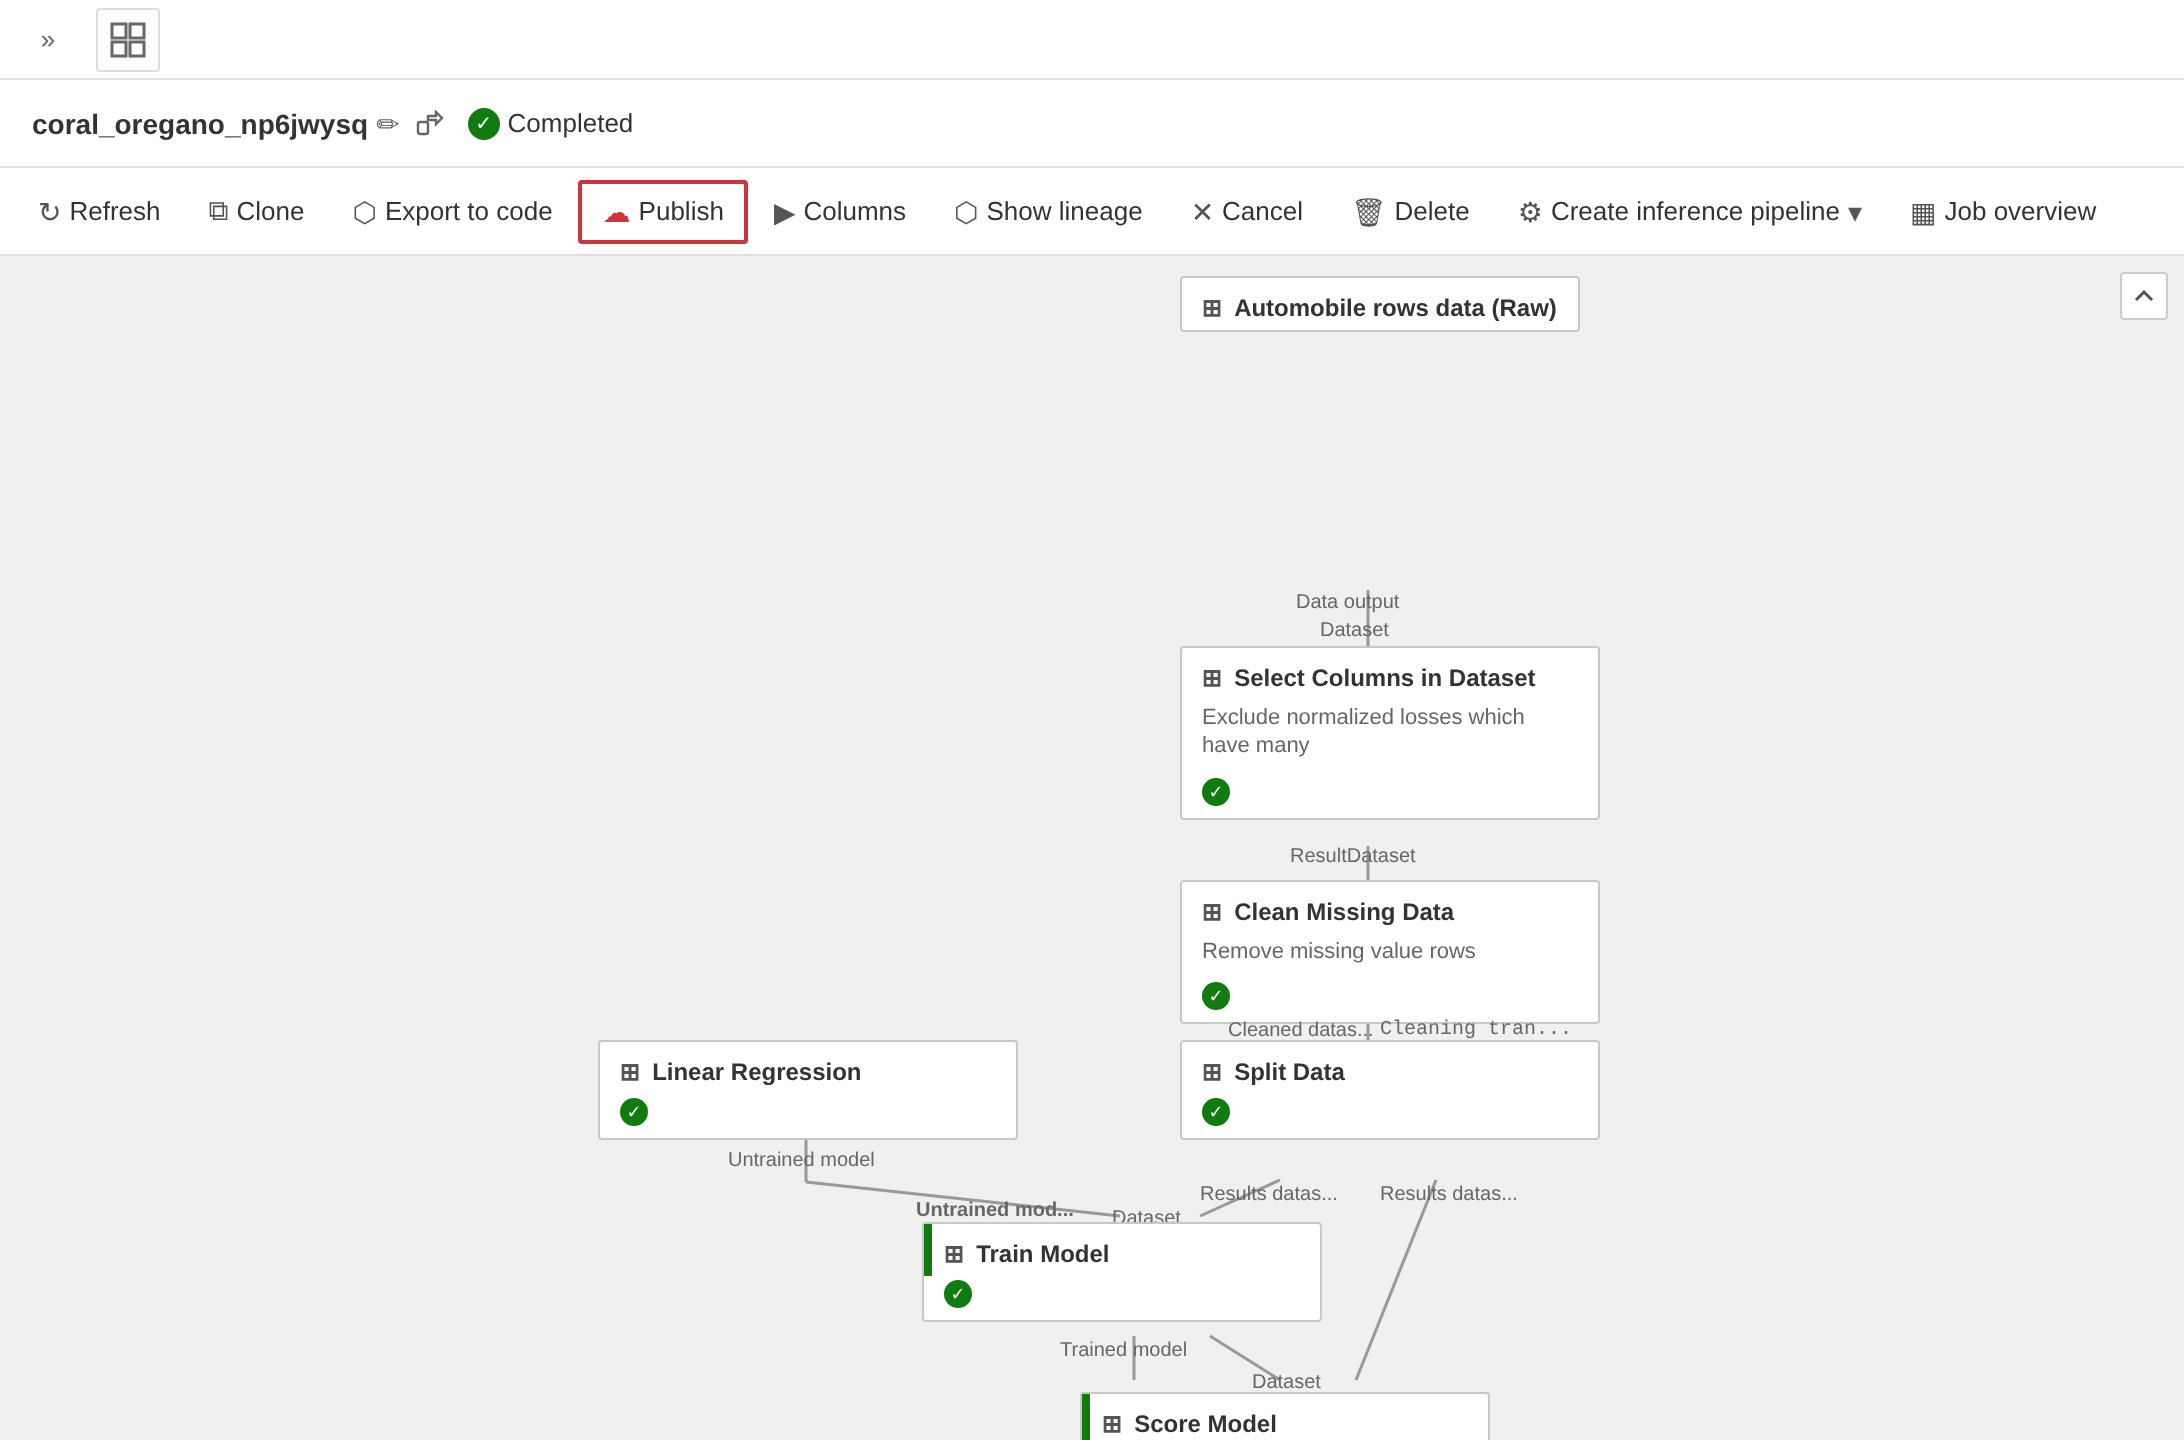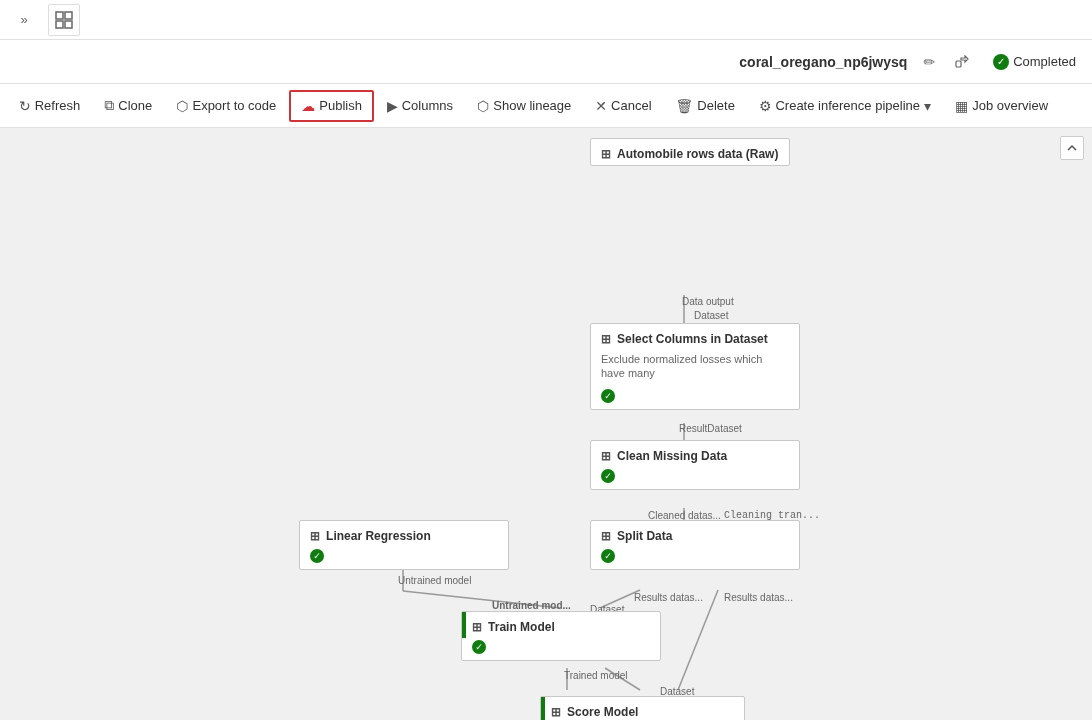--- a/index.html
+++ b/index.html
@@ -26,22 +26,21 @@
       background: #fff; border: 1px solid #ddd; border-radius: 2px;
     }
 
     .title-bar {
       height: 44px;
       background: #fff;
       border-bottom: 1px solid #e0e0e0;
       display: flex;
       align-items: center;
       padding: 0 16px;
-      gap: 12px;
-      justify-content: flex-end;
+      gap: 0;
     }
     .job-name {
       font-size: 14px;
       font-weight: 600;
       color: #333;
     }
     .title-icon-btn {
       background: none; border: none; cursor: pointer;
       color: #666; font-size: 14px; padding: 2px 4px;
       display: flex; align-items: center;
@@ -134,21 +133,20 @@
       color: white; font-size: 9px;
     }
 
     
     .conn-label {
       position: absolute;
       font-size: 10px;
       color: #666;
       text-align: left;
       white-space: nowrap;
-      margin-left: 34px;
     }
 
     
     .canvas-svg {
       position: absolute;
       top: 0; left: 0;
       width: 100%; height: 100%;
       pointer-events: none;
     }
 
@@ -295,20 +293,23 @@
   </div>
   <div class="conn-label" style="left:645px; top:295px;">
     <span>ResultDataset</span>
   </div>
 
   <div class="pipeline-node" style="left:590px; top:312px; width:210px;">
     <div class="node-header">
       <span class="node-icon">⊞</span>
       <span>Clean Missing Data</span>
     </div>
+    <div class="node-desc">
+      <span>Remove missing value rows</span>
+    </div>
     <div class="node-status">
       <div class="node-check">✓</div>
     </div>
   </div>
   <div class="conn-label" style="left:614px; top:382px;">
     <span>Cleaned datas...</span>
   </div>
   <div class="conn-label" style="left:690px; top:382px;font-family:Liberation Mono, monospace;">
     <span>Cleaning tran...</span>
   </div>

